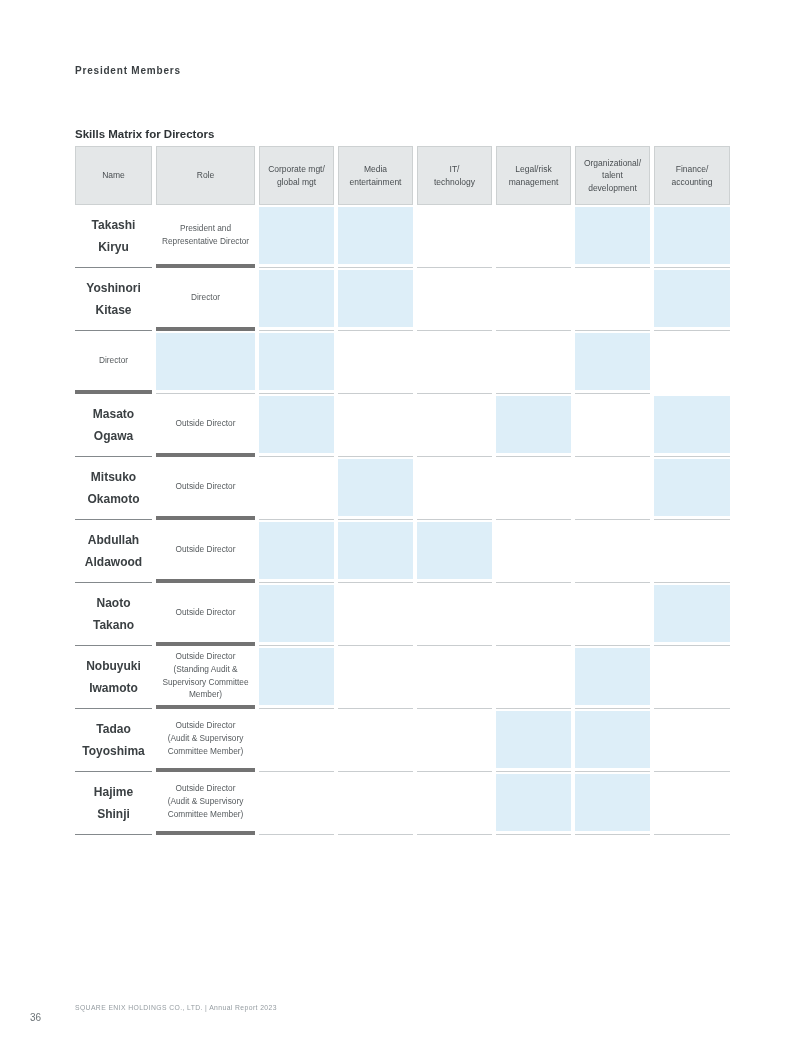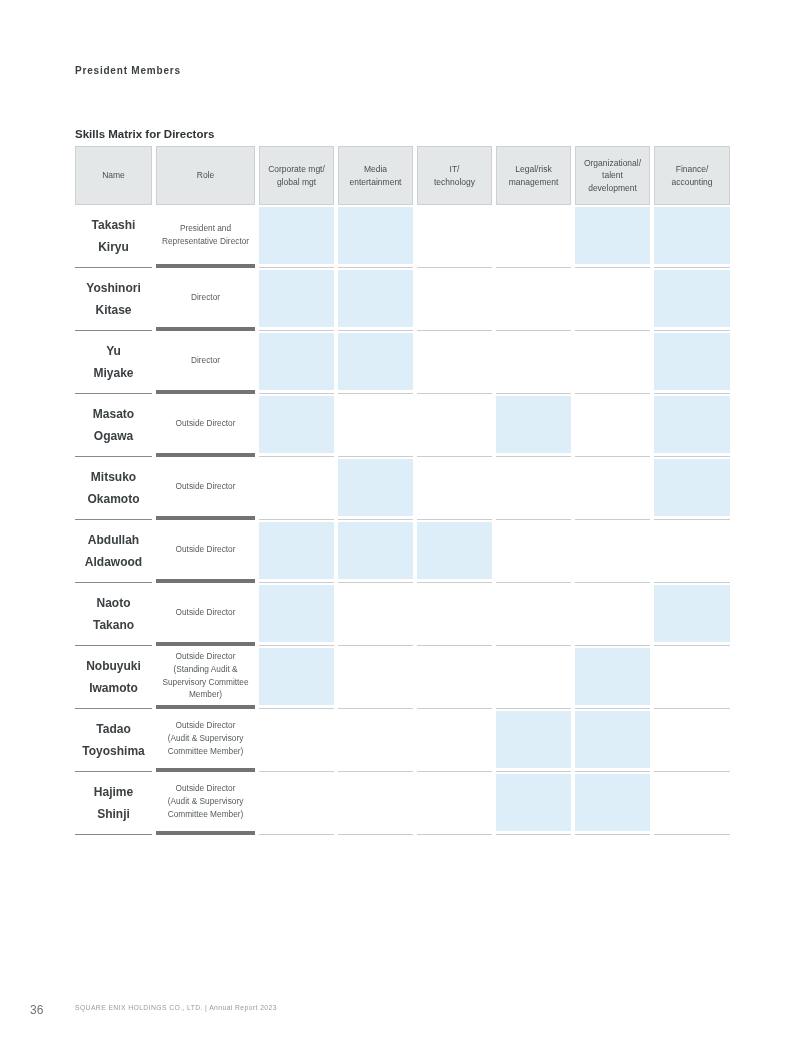--- a/index.html
+++ b/index.html
@@ -55,22 +55,22 @@
   }
   .cell-skill {
     border-bottom: 1px solid #c9cdcf;
     padding: 2px 0 3px 0;
     box-sizing: border-box;
   }
   .skill-fill { width: 100%; height: 100%; }
   .filled .skill-fill { background: #ddeef8; }
   .footer { position: absolute; left: 0; top: 1003px; width: 100%; height: 14px; }
   .page-num {
-    position: absolute; left: 30px; top: 0;
-    font-size: 12px; color: #6d7478;
+    position: absolute; left: 30px; top: 9px;
+    font-size: 10px; color: #6d7478;
   }
   .footer-text {
     position: absolute; left: 75px; top: 1px;
     font-size: 6.8px; letter-spacing: .4px; color: #949ba0;
   }
 </style>
 </head>
 <body>
 
 <div class="section-title">President Members</div>
@@ -137,22 +137,20 @@
           <div class="skill-fill"></div>
         </div>
         <div class="cell-skill">
           <div class="skill-fill"></div>
         </div>
         <div class="cell-skill filled">
           <div class="skill-fill"></div>
         </div>
       </div>
       <div class="grid-row brow">
-        <div class="cell cell-name">Yu
-Miyake</div>
         <div class="cell cell-role">Director</div>
         <div class="cell-skill filled">
           <div class="skill-fill"></div>
         </div>
         <div class="cell-skill filled">
           <div class="skill-fill"></div>
         </div>
         <div class="cell-skill">
           <div class="skill-fill"></div>
         </div>

